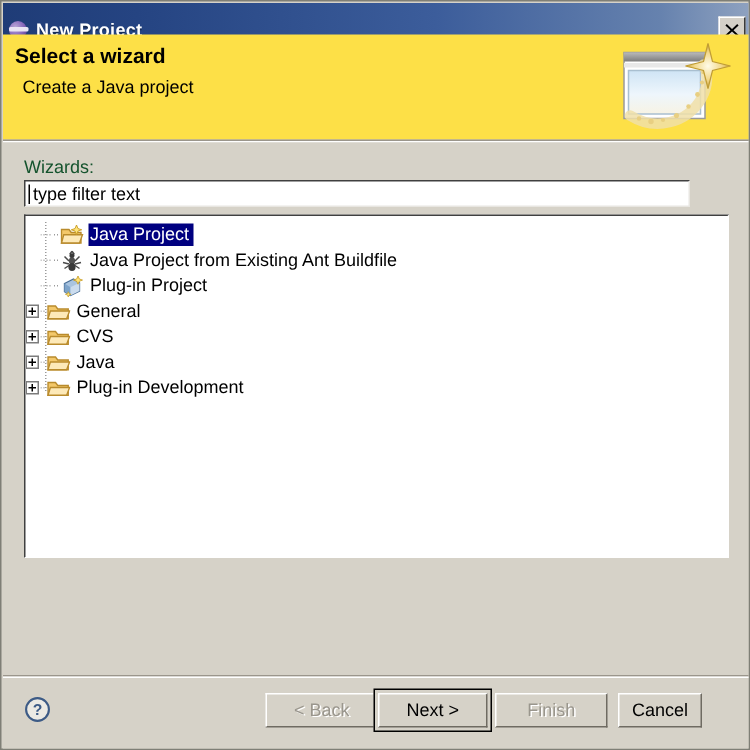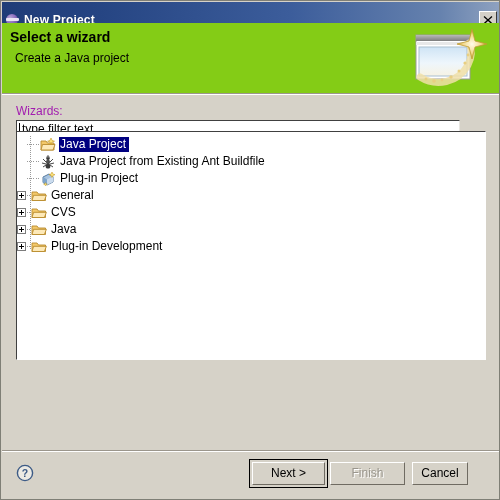--- a/index.html
+++ b/index.html
@@ -77,21 +77,21 @@
     margin-right: 1px;
   }
   .close-btn svg { display: block; }
 
   
   .header {
     position: absolute;
     left: 1px; top: 22px;
     width: 498px;
     height: 70px;
-    background: #84cc16;
+    background: #fde047;
     box-sizing: border-box;
     overflow: hidden;
   }
   .header-title {
     position: absolute;
     left: 8px; top: 6px;
     font-size: 14px;
     font-weight: bold;
     color: #000000;
   }
@@ -122,21 +122,21 @@
     left: 1px; top: 94px;
     width: 498px;
     height: 355px;
     background: #d6d2c8;
   }
 
   .wizards-label {
     position: absolute;
     left: 14px; top: 9px;
     font-size: 12px;
-    color: #a21caf;
+    color: #14532d;
   }
 
   .filter-input {
     position: absolute;
     left: 14px; top: 25px;
     width: 444px; height: 18px;
     background: #ffffff;
     border: 1px solid;
     border-color: #404040 #e8e6e1 #e8e6e1 #404040;
     box-sizing: border-box;
@@ -150,21 +150,21 @@
   .filter-caret {
     position: absolute;
     left: 17px; top: 28px;
     width: 1px; height: 13px;
     background: #000000;
   }
 
   
   .tree-panel {
     position: absolute;
-    left: 14px; top: 36px;
+    left: 14px; top: 48px;
     width: 470px; height: 229px;
     background: #ffffff;
     border: 1px solid;
     border-color: #404040 #ffffff #ffffff #404040;
     box-sizing: border-box;
     overflow: hidden;
   }
   .tree-inner {
     position: relative;
     padding: 4px 0 0 0;
@@ -477,20 +477,21 @@
       </div>
     </div>
   </div>
 
   <div class="buttonbar">
     <svg class="help-icon" viewBox="0 0 18 18">
       <circle cx="9" cy="9" r="7.6" fill="#eceae4" stroke="#3d5b86" stroke-width="1.4"></circle>
       <text x="9" y="12.8" text-anchor="middle" font-family="Liberation Sans, sans-serif" font-size="10.5" font-weight="bold" fill="#3d5b86">?</text>
     </svg>
 
+    <button class="btn btn-back disabled">&lt; Back</button>
 
     <div class="btn-next-wrap">
       <button class="btn btn-next">Next &gt;</button>
     </div>
 
     <button class="btn btn-finish disabled">Finish</button>
 
     <button class="btn btn-cancel">Cancel</button>
   </div>
 

